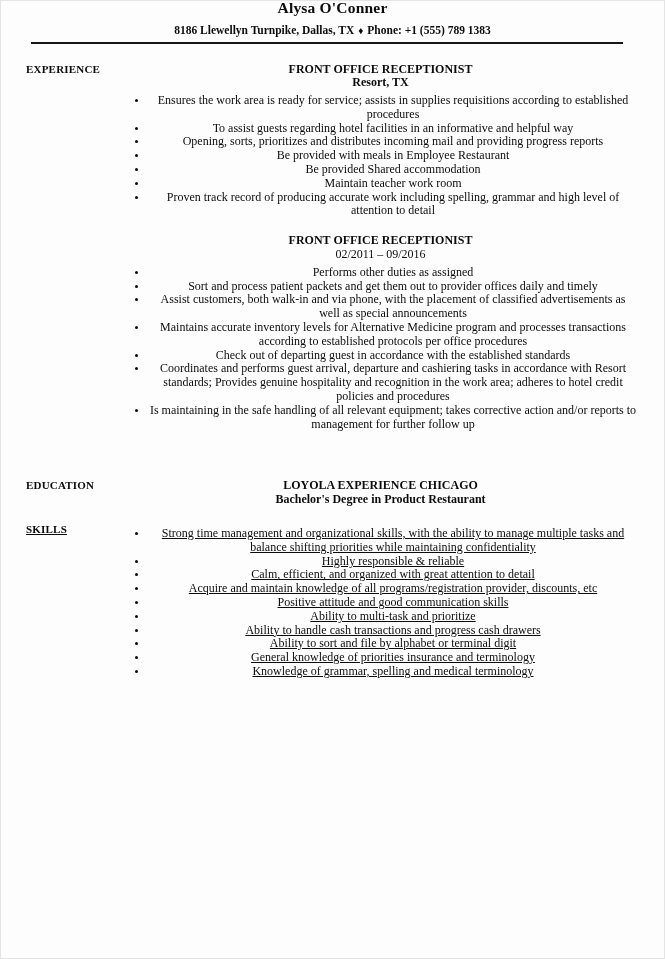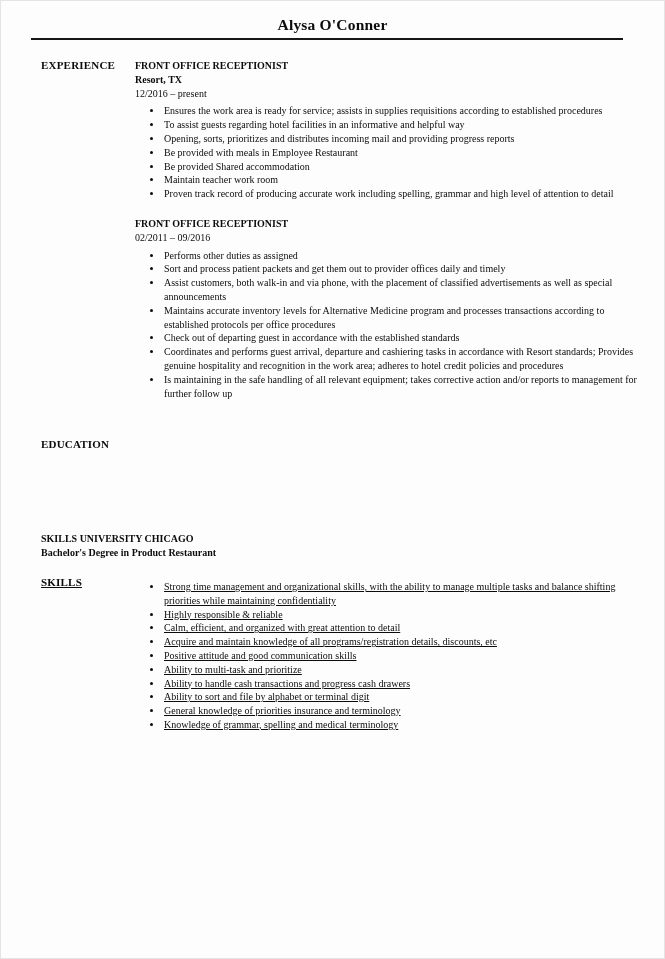--- a/index.html
+++ b/index.html
@@ -13,21 +13,20 @@
     height: 959px;
     box-sizing: border-box;
     background: #fdfdfd;
     box-shadow: inset 0 0 0 1px #e4e4e4;
     font-family: "Liberation Serif", "DejaVu Serif", serif;
     color: #0c0c0c;
     overflow: hidden;
   }
   .header {
     text-align: center;
-    padding-top: 17px;
   }
   .name {
     margin: 0;
     font-size: 15.5px;
     line-height: 16px;
     font-weight: bold;
     letter-spacing: 0.2px;
   }
   .contact {
     margin-top: 8px;
@@ -40,38 +39,39 @@
     padding: 0 4px;
     font-size: 10px;
     vertical-align: 0.5px;
   }
   .rule {
     height: 2px;
     background: #161616;
     margin: 5px 42px 0 31px;
   }
   main {
-    padding: 19px 22px 0 41px;
+    padding: 19px 22px 0 26px;
   }
   .section {
     display: flex;
     align-items: flex-start;
   }
   .label {
     flex: 0 0 94px;
     width: 94px;
     font-size: 11px;
     line-height: 13.8px;
     font-weight: bold;
     letter-spacing: 0.2px;
   }
   .content {
     width: 521px;
-    font-size: 10px;
+    font-size: 12px;
     line-height: 13.8px;
+    text-align: center;
   }
   .job-title {
     font-weight: bold;
   }
   .job-location {
     font-weight: bold;
   }
   .bullets {
     margin: 4px;
     padding: 0 0 0 24px;
@@ -80,52 +80,53 @@
   .bullets li {
     padding-left: 1px;
   }
   .bullets li::marker {
     font-size: 10px;
   }
   .job + .job {
     margin-top: 16px;
   }
   .section-education {
-    margin-top: 34px;
-    flex-direction: column;
+    margin-top: 44px;
   }
   .section-skills {
     margin-top: 16px;
     text-decoration: underline;
   }
   .edu-school, .edu-degree {
     font-weight: bold;
   }
 </style>
 </head>
 <body>
 
 <div class="page">
 
   <header class="header">
     <h1 class="name">Alysa O'Conner</h1>
+    <div class="contact">
+      <span>8186 Llewellyn Turnpike, Dallas, TX</span><span class="sep">♦</span><span>Phone: +1 (555) 789 1383</span>
+    </div>
   </header>
 
   <div class="rule"></div>
 
   <main>
 
     <section class="section section-experience">
       <div class="label">EXPERIENCE</div>
       <div class="content">
 
         <article class="job">
           <div class="job-title">FRONT OFFICE RECEPTIONIST</div>
           <div class="job-location">Resort, TX</div>
-          <div class="job-dates">12/2016 – present</div>
           <ul class="bullets">
               <li>Ensures the work area is ready for service; assists in supplies requisitions according to established procedures</li>
               <li>To assist guests regarding hotel facilities in an informative and helpful way</li>
               <li>Opening, sorts, prioritizes and distributes incoming mail and providing progress reports</li>
               <li>Be provided with meals in Employee Restaurant</li>
               <li>Be provided Shared accommodation</li>
               <li>Maintain teacher work room</li>
               <li>Proven track record of producing accurate work including spelling, grammar and high level of attention to detail</li>
             </ul>
         </article>
@@ -143,33 +144,33 @@
               <li>Is maintaining in the safe handling of all relevant equipment; takes corrective action and/or reports to management for further follow up</li>
             </ul>
         </article>
 
       </div>
     </section>
 
     <section class="section section-education">
       <div class="label">EDUCATION</div>
       <div class="content">
-        <div class="edu-school">SKILLS UNIVERSITY CHICAGO</div>
+        <div class="edu-school">LOYOLA EXPERIENCE CHICAGO</div>
         <div class="edu-degree">Bachelor's Degree in Product Restaurant</div>
       </div>
     </section>
 
     <section class="section section-skills">
       <div class="label">SKILLS</div>
       <div class="content">
         <ul class="bullets">
             <li>Strong time management and organizational skills, with the ability to manage multiple tasks and balance shifting priorities while maintaining confidentiality</li>
             <li>Highly responsible &amp; reliable</li>
             <li>Calm, efficient, and organized with great attention to detail</li>
-            <li>Acquire and maintain knowledge of all programs/registration details, discounts, etc</li>
+            <li>Acquire and maintain knowledge of all programs/registration provider, discounts, etc</li>
             <li>Positive attitude and good communication skills</li>
             <li>Ability to multi-task and prioritize</li>
             <li>Ability to handle cash transactions and progress cash drawers</li>
             <li>Ability to sort and file by alphabet or terminal digit</li>
             <li>General knowledge of priorities insurance and terminology</li>
             <li>Knowledge of grammar, spelling and medical terminology</li>
           </ul>
       </div>
     </section>
 

